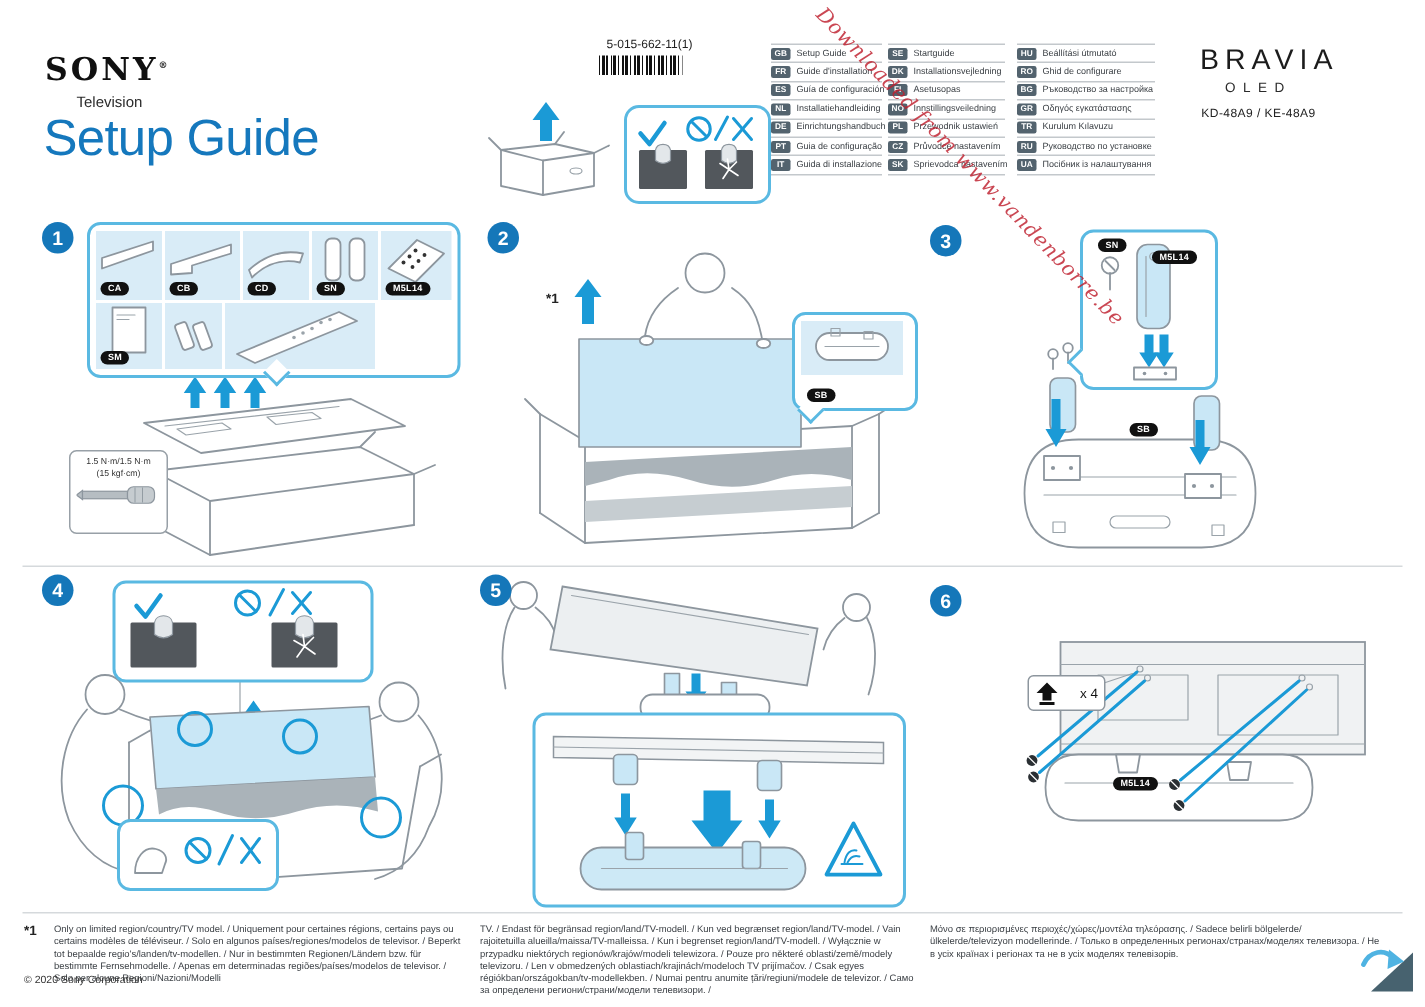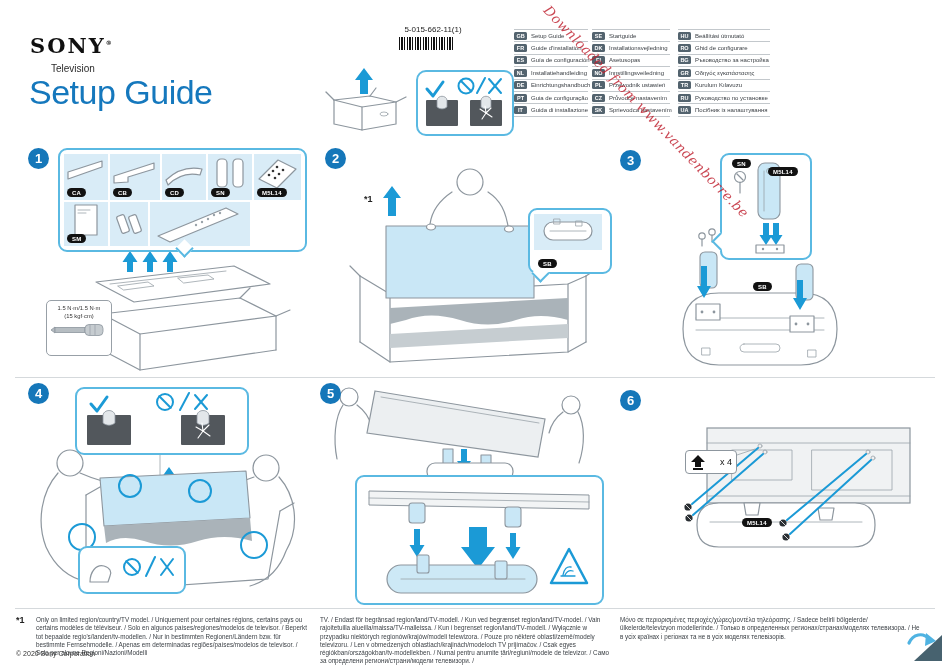--- a/index.html
+++ b/index.html
@@ -180,20 +180,25 @@
     <div class="lrow">
         <span class="lcode">RU</span>
         <span class="llabel">Руководство по установке</span>
       </div>
     <div class="lrow">
         <span class="lcode">UA</span>
         <span class="llabel">Посібник із налаштування</span>
       </div>
   </div>
 
+  <div class="abs" style="left:800px;top:30px;width:78px;">
+    <div class="bravia">BRAVIA</div>
+    <div class="oled">OLED</div>
+    <div class="model">KD-48A9 / KE-48A9</div>
+  </div>
 
   <div class="abs watermark" style="left:552px;top:2px;">Downloaded from www.vandenborre.be</div>
 
   <div class="rule" style="top:377px;"></div>
   <div class="rule" style="top:608px;"></div>
 
   <div class="abs" style="left:28px;top:148px;width:280px;height:226px;">
     <div class="stepnum" style="left:0;top:0;">1</div>
     <div class="callout" style="left:30px;top:0;width:245px;height:100px;">
       <div class="cellbg" style="left:4px;top:4px;width:44px;height:46px;">

